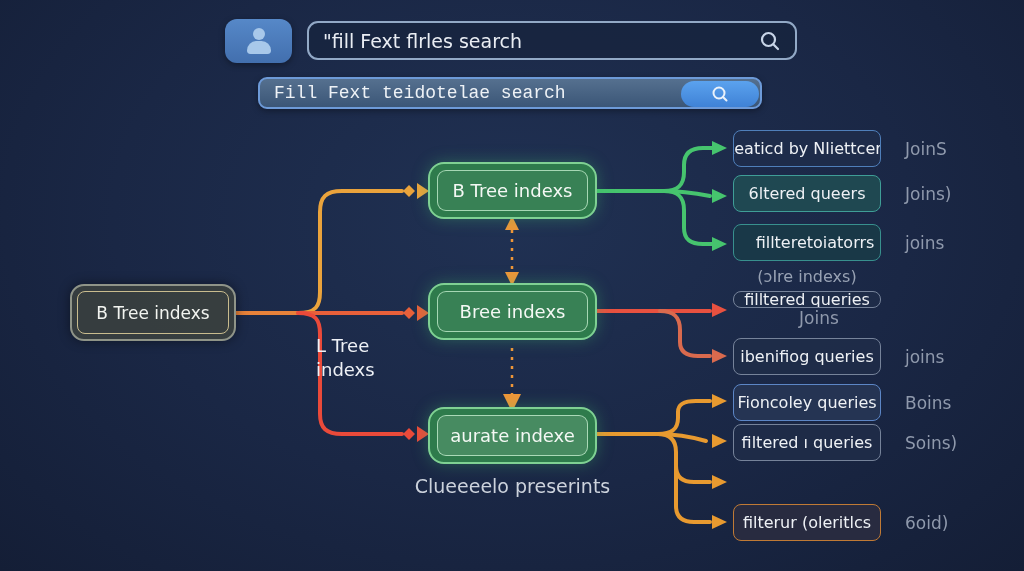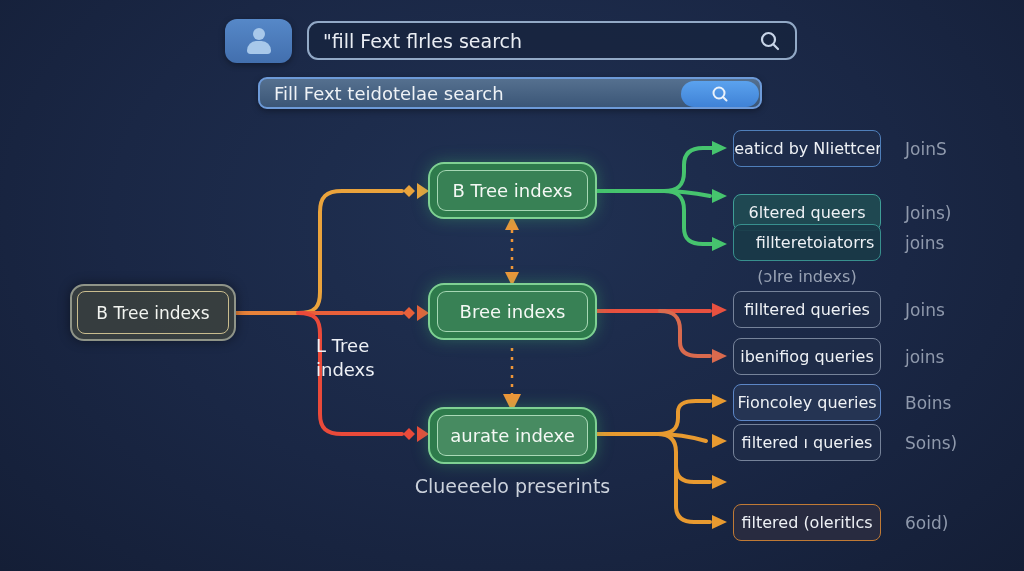--- a/index.html
+++ b/index.html
@@ -34,20 +34,21 @@
   }
   .mag { flex:0 0 auto; }
 
   
   .bar2 {
     position:absolute; left:258px; top:77px; width:504px; height:32px; z-index:3;
     border:2px solid #6d9ad8; border-radius:9px;
     background:linear-gradient(#55708f,#3b5677);
     display:flex; align-items:center; padding-left:14px;
     box-shadow:0 2px 6px rgba(0,0,0,.35);
+    font-family:Liberation Mono, monospace;
   }
   .bar2 .txt { flex:1; color:#eef2f6; font-size:18px; }
   .bar2-btn {
     position:absolute; right:1px; top:1px; width:78px; height:26px; margin-top:1px;
     background:linear-gradient(#5ba2ee,#3f82d6); border-radius:13px; border:none;
     display:flex; align-items:center; justify-content:center; cursor:pointer;
   }
 
   
   .root-node {
@@ -215,33 +216,33 @@
 
   <div class="caption">Clueeeelo preserints</div>
   <div class="note">(ɔIre indexs)</div>
 
   <div class="rrow" style="top:130px;">
     <div class="rbox v-blue">
         <span>Reaticd by Nliettcers</span>
       </div>
     <span class="rtag">JoinS</span>
   </div>
-  <div class="rrow" style="top:194px;text-align:right;">
+  <div class="rrow" style="top:175px;text-align:right;">
     <div class="rbox v-teal">
         <span>6ltered queers</span>
       </div>
     <span class="rtag">Joins)</span>
   </div>
   <div class="rrow" style="top:224px;">
     <div class="rbox v-tealdark">
         <span>fillteretoiatorrs</span>
       </div>
     <span class="rtag">joins</span>
   </div>
-  <div class="rrow" style="top:291px;">
+  <div class="rrow" style="top:291px;flex-direction:column;">
     <div class="rbox v-slate">
         <span>filltered queries</span>
       </div>
     <span class="rtag">Joins</span>
   </div>
   <div class="rrow" style="top:338px;">
     <div class="rbox v-slate">
         <span>ibenifiog queries</span>
       </div>
     <span class="rtag">joins</span>
@@ -253,18 +254,18 @@
     <span class="rtag">Boins</span>
   </div>
   <div class="rrow" style="top:424px;">
     <div class="rbox v-slate">
         <span>filtered ı queries</span>
       </div>
     <span class="rtag">Soins)</span>
   </div>
   <div class="rrow" style="top:504px;">
     <div class="rbox v-orange">
-        <span>filtered (oleritlcs</span>
+        <span>filterur (oleritlcs</span>
       </div>
     <span class="rtag">6oid)</span>
   </div>
 
 </div>
 
 </body></html>

